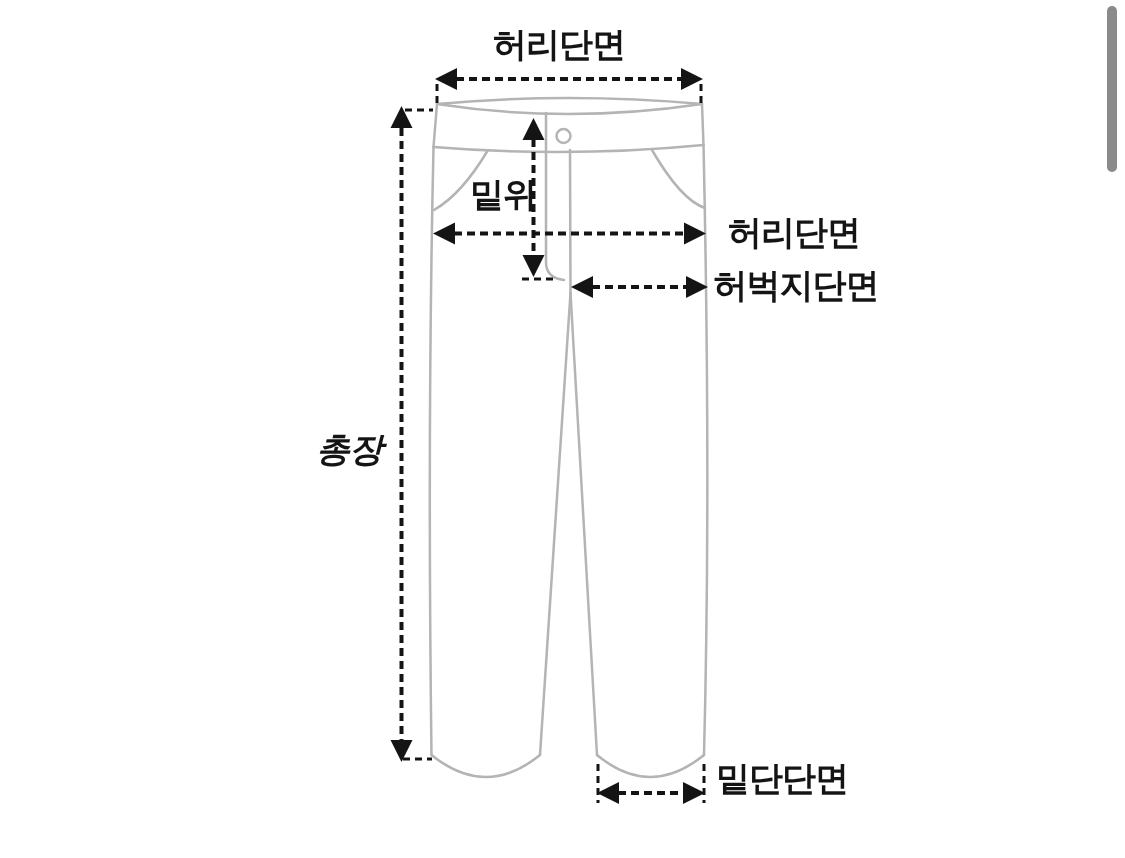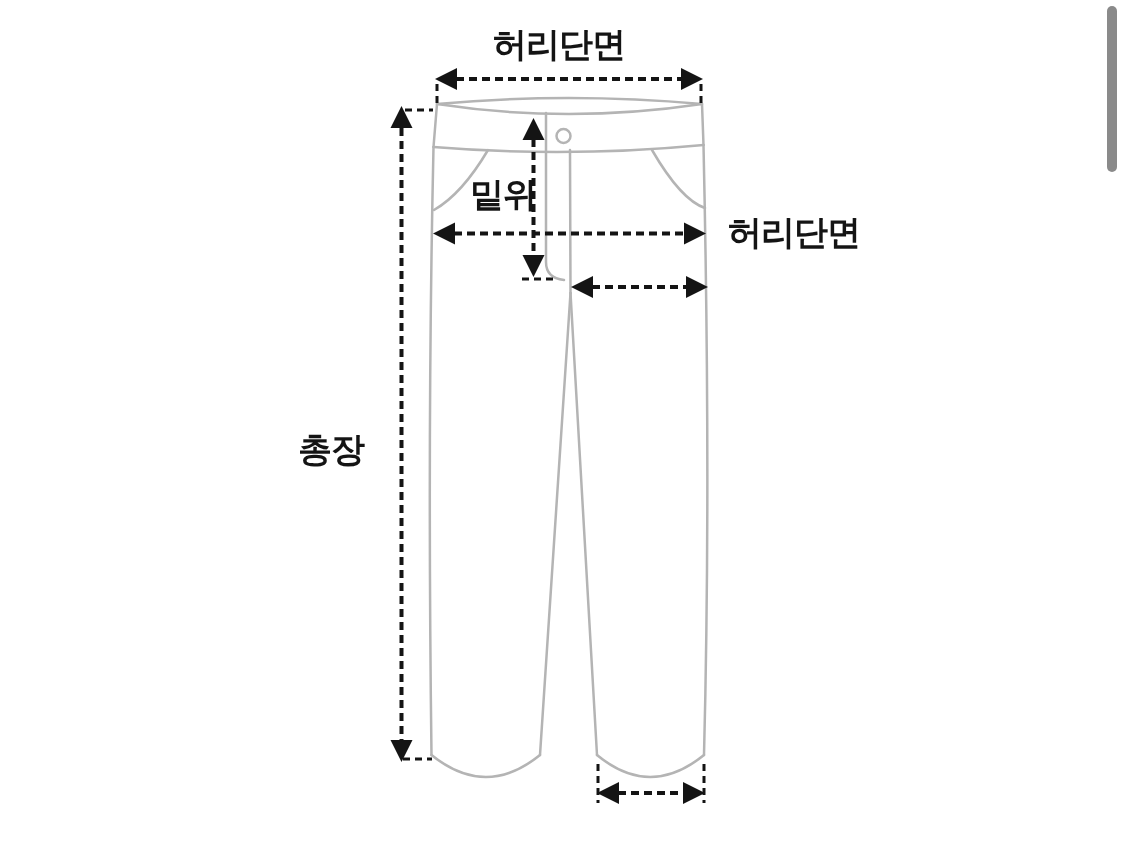--- a/index.html
+++ b/index.html
@@ -113,19 +113,21 @@
       </g>
     </g>
   </svg>
 
   <div class="measure-label" style="left:559px; top:45px;">허리단면</div>
 
   <div class="measure-label" style="left:503px; top:195px;">밑위</div>
 
   <div class="measure-label" style="left:794px; top:233px;">허리단면</div>
 
+  <div class="measure-label" style="left:796px; top:286px;">허벅지단면</div>
 
-  <div class="measure-label" style="left:331px; top:450px;">총장</div>
+  <div class="measure-label" style="left:349px; top:450px;font-style:italic;">총장</div>
 
+  <div class="measure-label" style="left:782px; top:779px;">밑단단면</div>
 
   <div id="scrollbar-thumb"></div>
 
 </div>
 
 </body></html>

